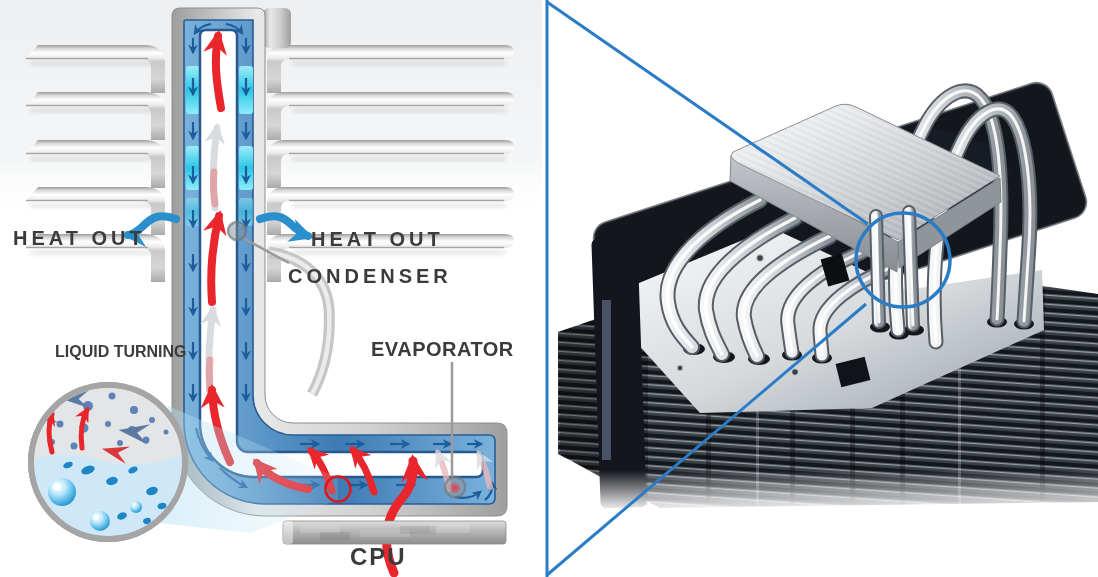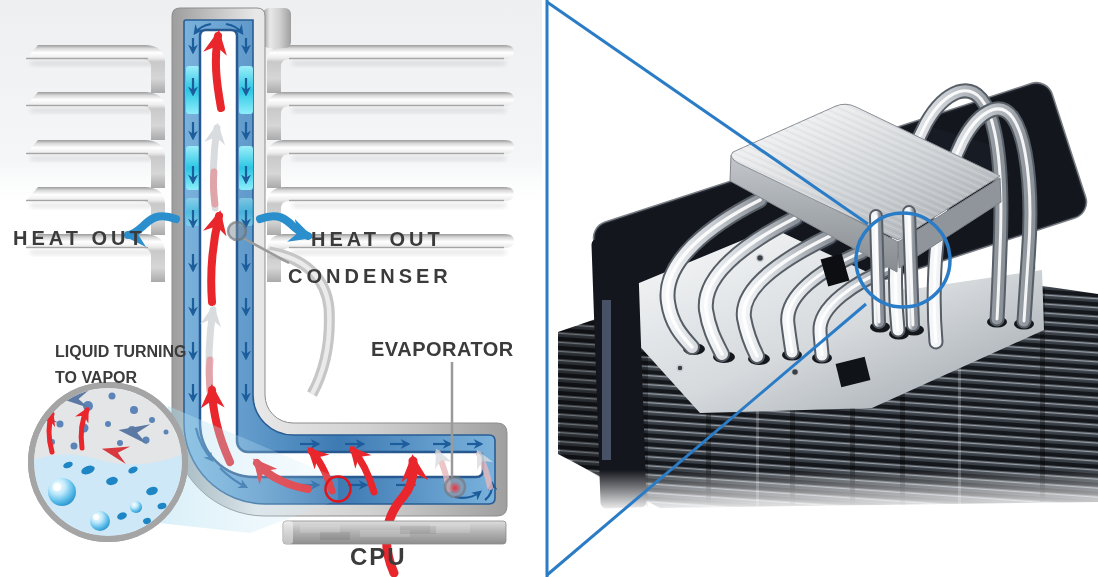--- a/index.html
+++ b/index.html
@@ -438,17 +438,16 @@
     <line x1="547" y1="575" x2="866" y2="304" stroke-width="3"></line>
     <circle cx="903" cy="260" r="47" stroke-width="3.5"></circle>
   </g>
 </svg>
 
   <div class="lbl lbl-heat-l">HEAT OUT</div>
   <div class="lbl lbl-heat-r">HEAT OUT</div>
   <div class="lbl lbl-cond">CONDENSER</div>
   <div class="lbl lbl-liq">
     <div>LIQUID TURNING</div>
-    <div>TO VAPOR</div>
   </div>
   <div class="lbl lbl-evap">EVAPORATOR</div>
   <div class="lbl lbl-cpu">CPU</div>
 </div>
 
 </body></html>

